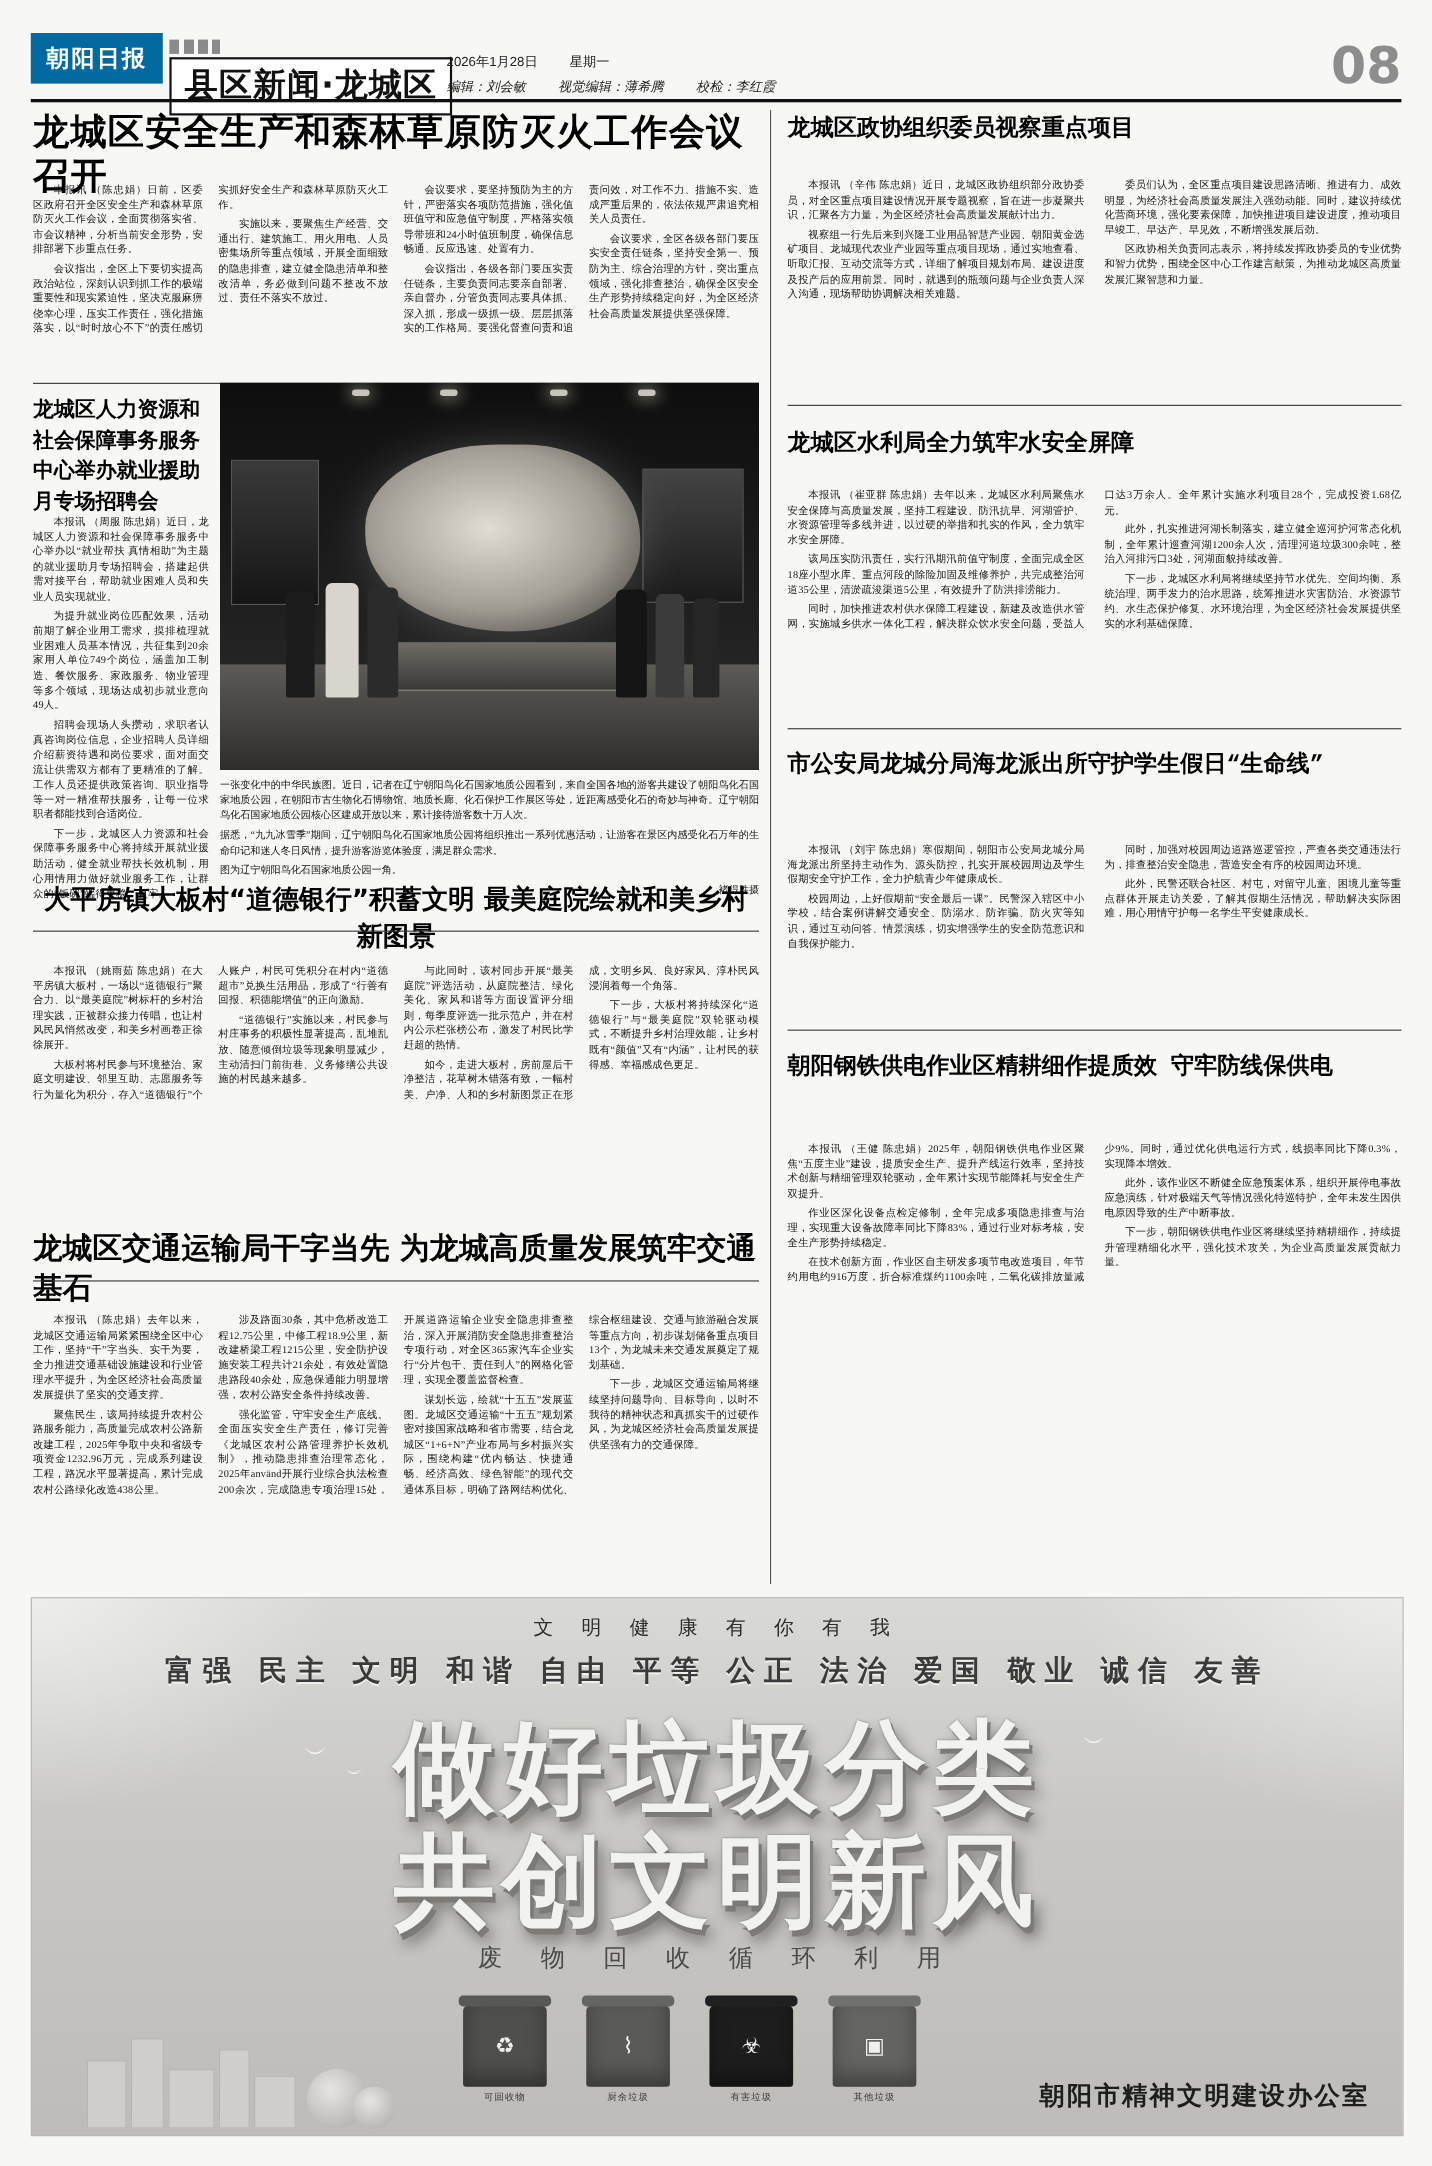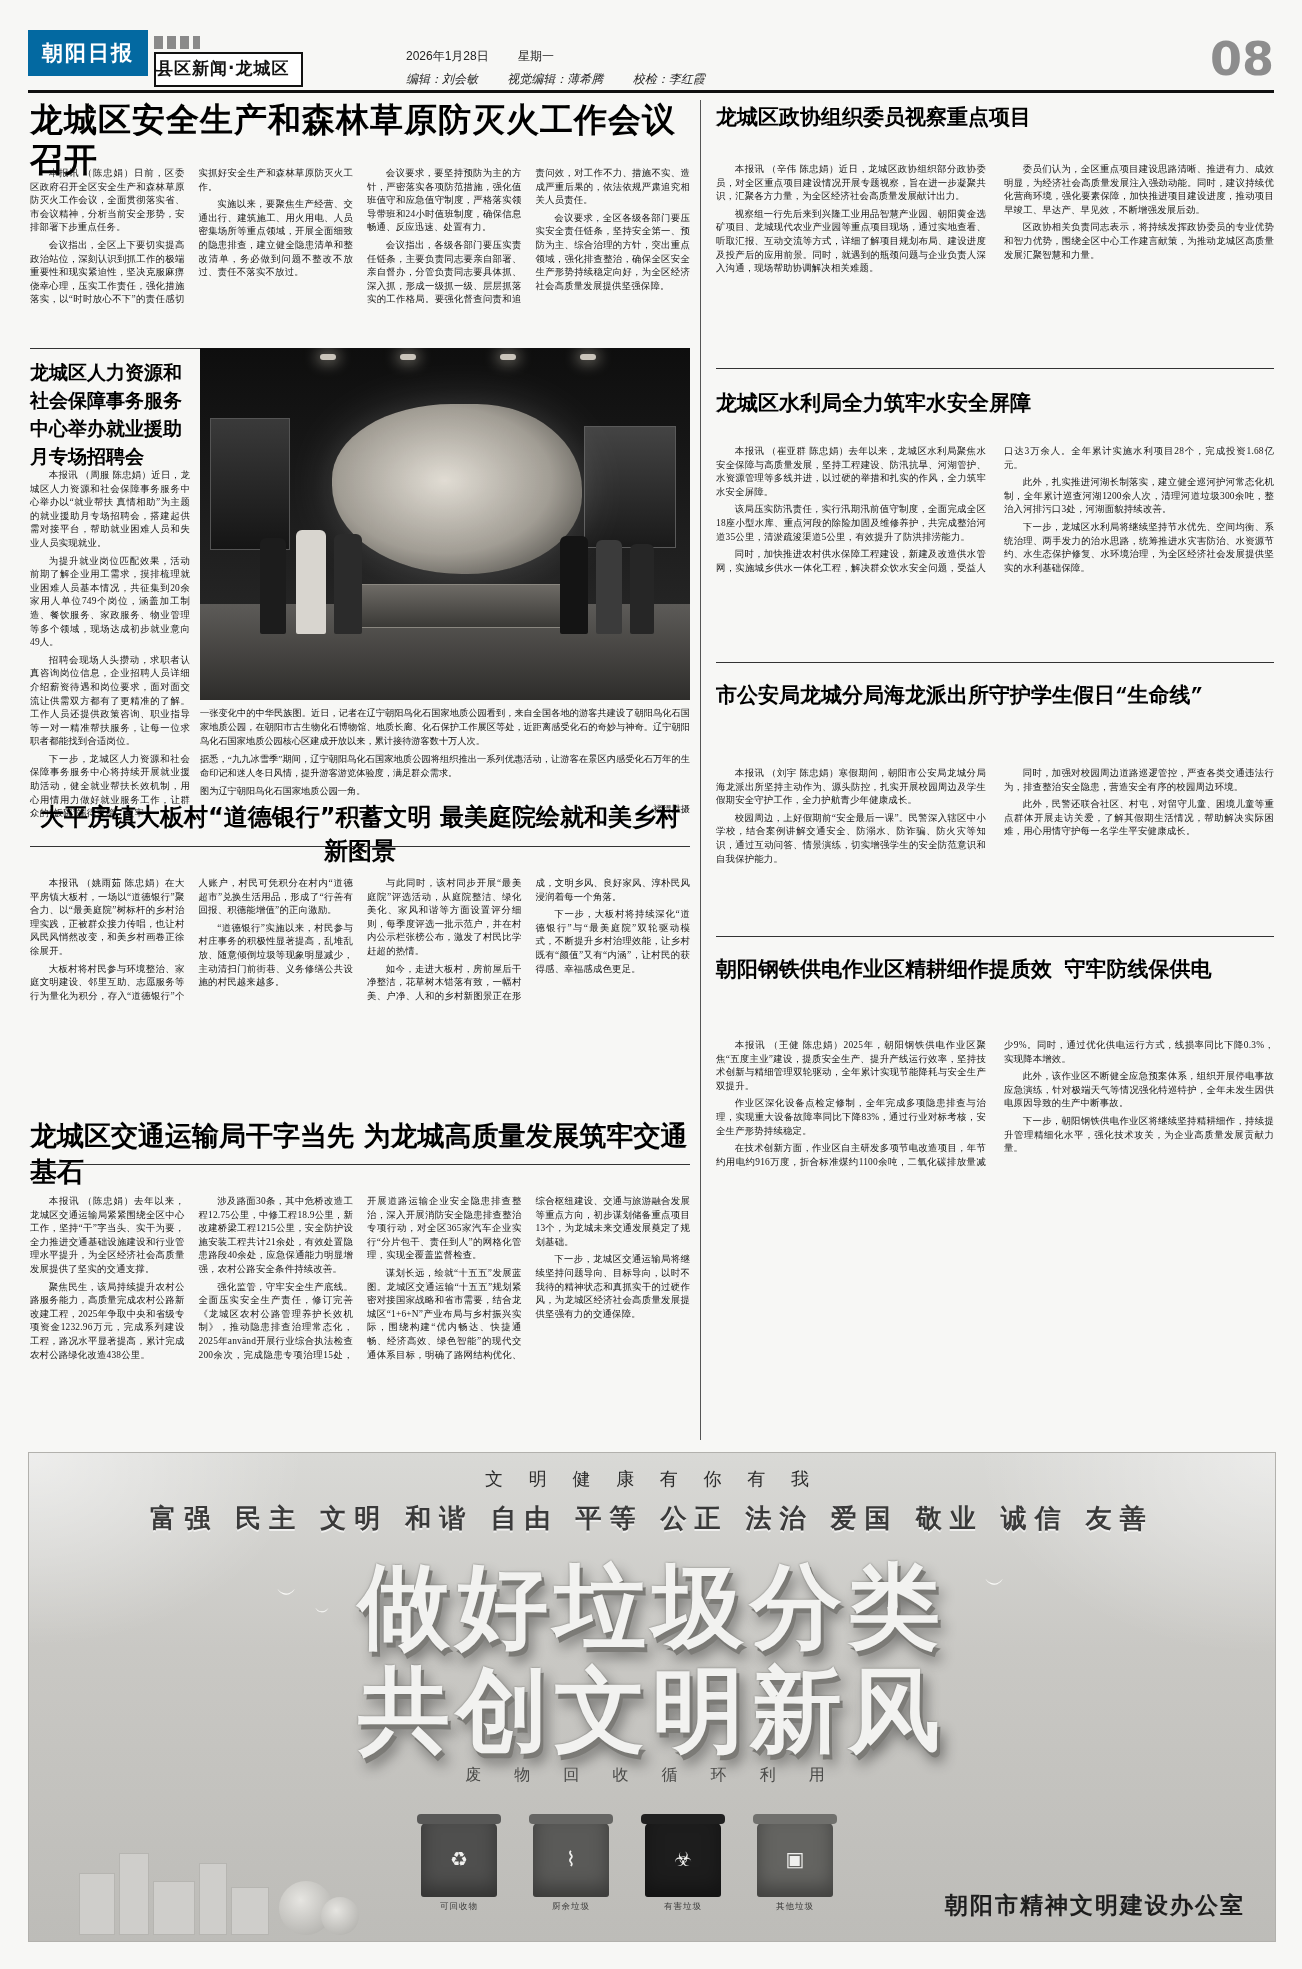--- a/index.html
+++ b/index.html
@@ -25,23 +25,23 @@
     display:flex;align-items:center;justify-content:center;
     font-family:"DejaVu Sans", sans-serif;
     font-size:21px;font-weight:bold;letter-spacing:2px;
   }
   .logo-sq{
     position:absolute;left:126px;top:6px;width:46px;height:13px;
     background:repeating-linear-gradient(90deg,#8a8a8a 0 9px,#f7f7f5 9px 13px);
   }
   .section-title{
     position:absolute;left:126px;top:22px;
-    border:2px solid #111;padding:3px 12px 5px 0;
-    font-family:"DejaVu Sans", sans-serif;
-    font-size:17px;font-weight:bold;letter-spacing:1px;
+    border:2px solid #111;padding:3px 12px 5px 12px;
+    font-family:"DejaVu Sans", sans-serif;
+    font-size:30px;font-weight:bold;letter-spacing:1px;
     background:#fff;
   }
   .issue-meta{
     position:absolute;left:378px;top:16px;
     font-size:12px;line-height:20px;color:#222;
     font-family:"Liberation Sans", sans-serif;
   }
   .issue-meta .row2{margin-top:3px;font-style:italic;}
   .issue-meta span{margin-right:26px;}
   .page-num{
@@ -205,21 +205,21 @@
       3px 5px 0 #7c7b77,
       6px 10px 14px rgba(0,0,0,.45);
     letter-spacing:6px;
   }
   .ad .big1{top:92px;font-size:92px;}
   .ad .big2{top:196px;font-size:92px;}
   .ad .sub{
     position:absolute;left:0;top:312px;width:100%;
     text-align:center;
     font-family:"DejaVu Sans", sans-serif;
-    font-size:16px;letter-spacing:14px;color:#4a4a48;
+    font-size:22px;letter-spacing:14px;color:#4a4a48;
   }
   .bins{position:absolute;left:392px;top:348px;width:440px;height:96px;}
   .bin{
     position:absolute;bottom:0;width:76px;height:74px;
     border-radius:5px 5px 3px 3px;
     box-shadow:inset 0 -10px 18px rgba(0,0,0,.35);
   }
   .bin::before{
     content:"";position:absolute;left:-4px;top:-9px;width:84px;height:10px;
     background:inherit;border-radius:4px;filter:brightness(1.12);

